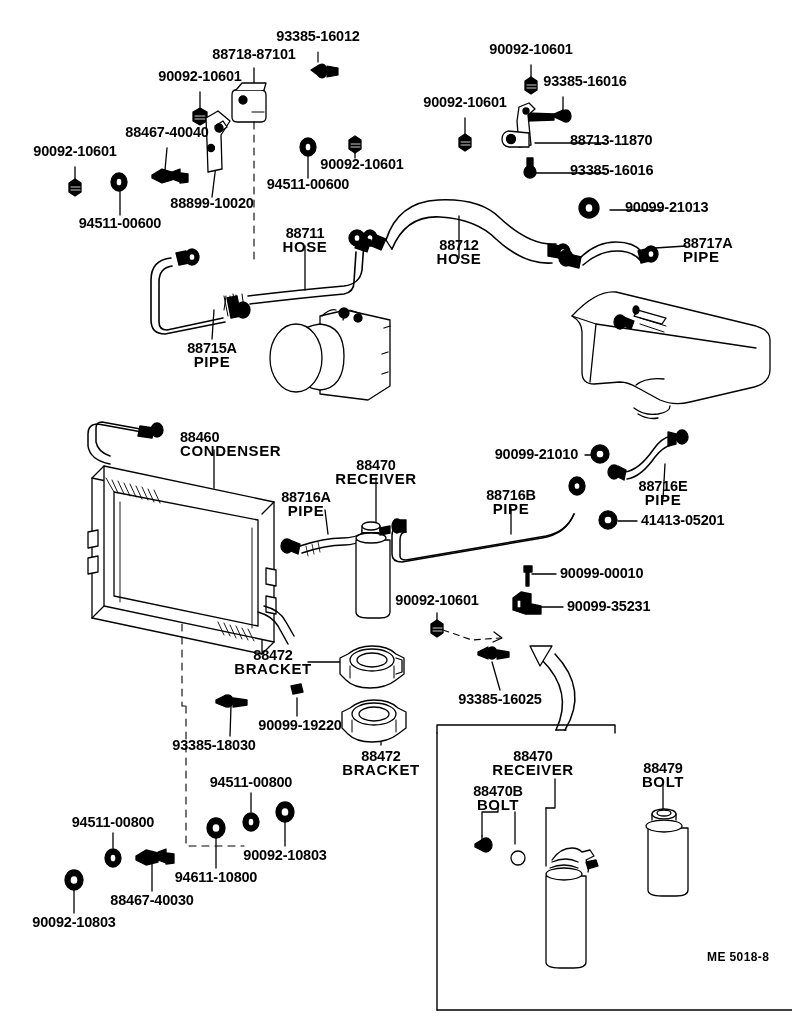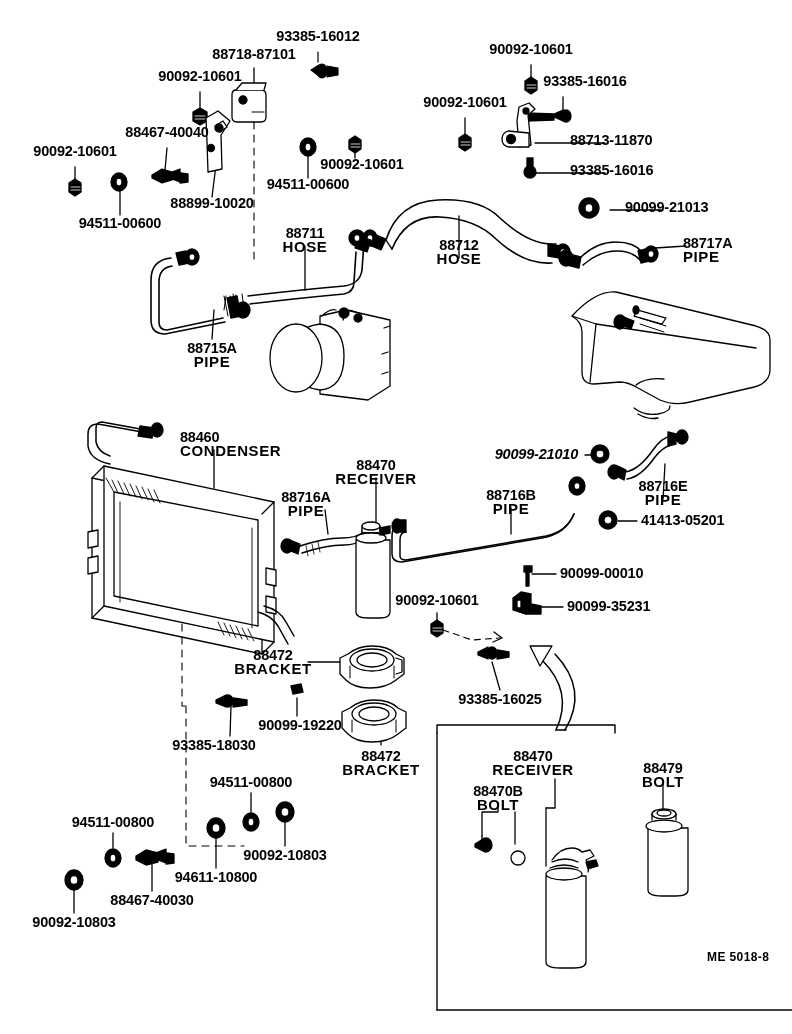--- a/index.html
+++ b/index.html
@@ -5,21 +5,21 @@
   html,body{margin:0;padding:0;background:#fff;}
   body{width:792px;height:1034px;position:relative;overflow:hidden;
        font-family:"Liberation Sans","DejaVu Sans",sans-serif;color:#000;}
   #sheet{position:absolute;left:0;top:0;width:792px;height:1034px;}
   svg.art{position:absolute;left:0;top:0;width:792px;height:1034px;}
   .lbl{position:absolute;white-space:nowrap;font-weight:bold;letter-spacing:-0.2px;}
   .pn{font-size:14.5px;line-height:15px;}
   .sub{font-size:15px;line-height:11px;letter-spacing:0.6px;font-weight:bold;}
   .ctr{text-align:center;transform:translateX(-50%);}
   .lft{text-align:left;}
-  .rgt{text-align:right;transform:translateX(-100%);font-style:italic;}
+  .rgt{text-align:right;transform:translateX(-100%);}
   .foot{position:absolute;font-size:12px;font-weight:bold;letter-spacing:0.4px;}
 </style>
 </head>
 <body>
 
 <div id="sheet">
 
   <svg class="art" viewBox="0 0 792 1034" xmlns="http://www.w3.org/2000/svg">
     <g fill="none" stroke="#000" stroke-width="1.3" stroke-linecap="round" stroke-linejoin="round">
 

